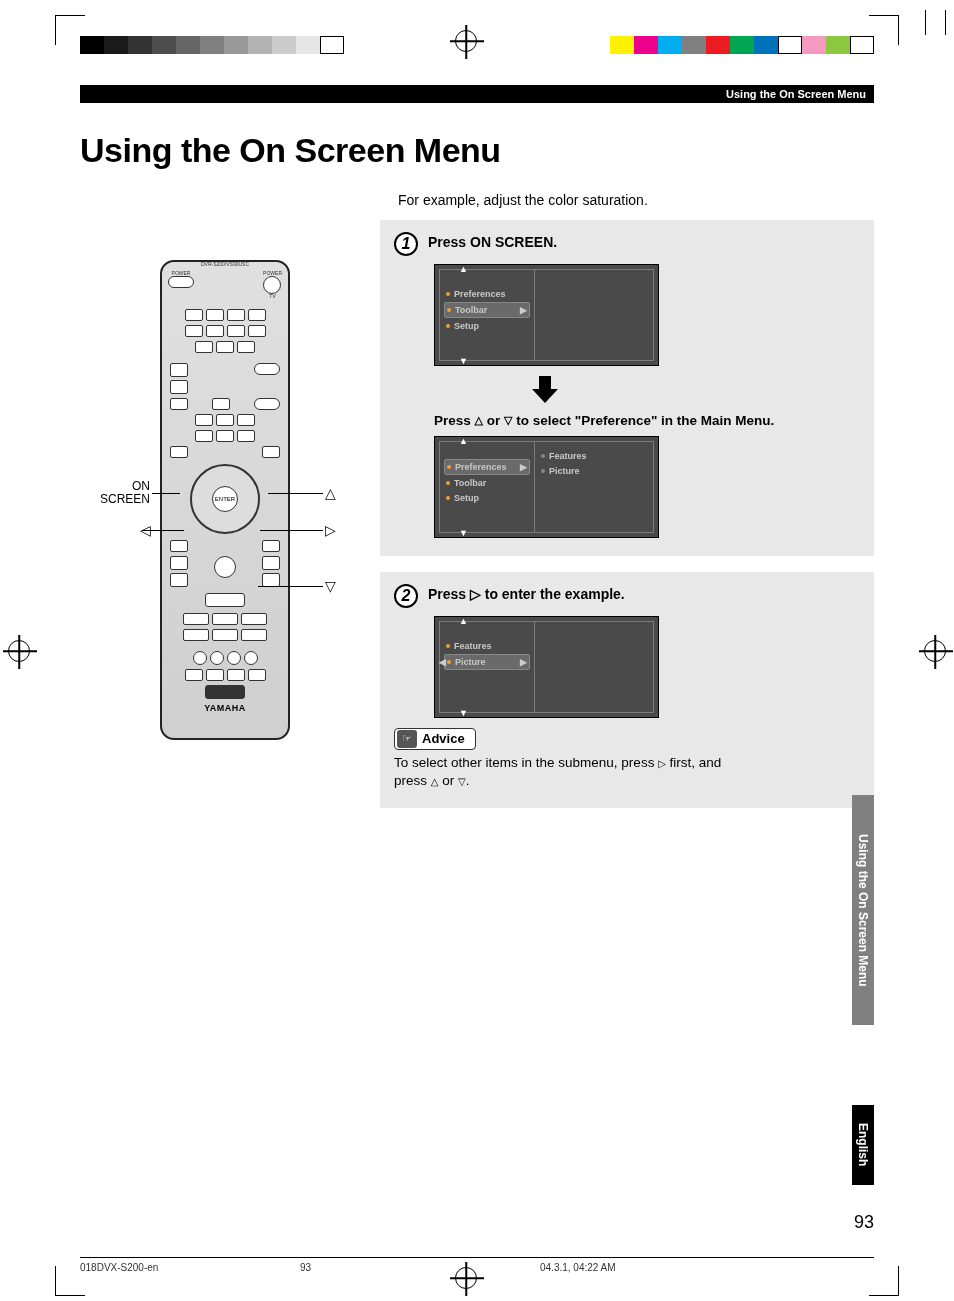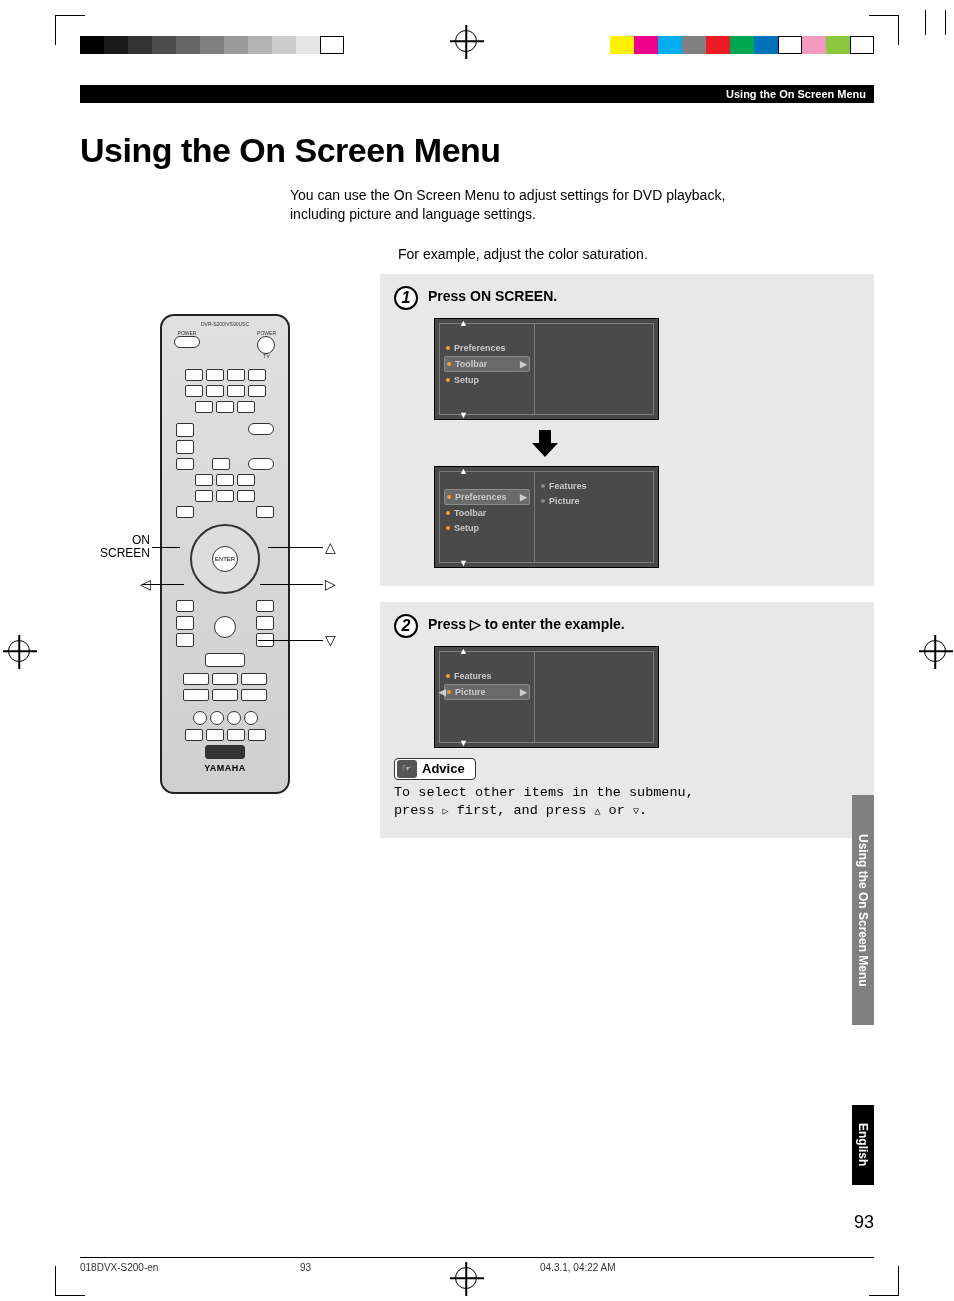--- a/index.html
+++ b/index.html
@@ -59,21 +59,21 @@
   .example-line { margin-left: 318px; margin-top: 22px; font-size: 14px; }
   
   .cols { display:flex; margin-top: 12px; }
   .left-col { width: 300px; position: relative; padding-top: 40px;}
   .right-col { flex:1; }
   
   .remote-wrap { position: relative; margin-left: 80px;}
   .remote {
     width: 130px; height: 480px; border: 2px solid #222; border-radius: 14px;
     background: linear-gradient(#e0e0e0,#cfcfcf);
-    position: relative; padding: 6px;
+    position: relative; 
   }
   .remote .row { display:flex; gap:3px; justify-content:center; margin-bottom:4px;}
   .remote .btn-sq { width:18px; height:12px; background:#fff; border:1px solid #333; border-radius:2px;}
   .remote .btn-pill { width:26px; height:12px; background:#fff; border:1px solid #333; border-radius:6px;}
   .remote .btn-rnd { width:14px; height:14px; background:#fff; border:1px solid #333; border-radius:50%;}
   .remote .long { width:40px; height:14px; background:#fff; border:1px solid #333; border-radius:3px; }
   .remote .vpad { height:6px; }
   .dpad {
     width: 70px; height: 70px; border:2px solid #333; border-radius:50%;
     margin: 6px auto; position:relative; background:#ddd;
@@ -127,21 +127,21 @@
   .step-sub .tri-inline { font-size:11px; display:inline-block; vertical-align:1px;}
   .advice-box {
     display:inline-flex; align-items:center; border:1.5px solid #333; border-radius:4px;
     padding: 1px 10px 1px 2px; margin-top:10px; background:#fff;
   }
   .advice-icon {
     width:20px; height:18px; background:#555; border-radius:3px; margin-right:5px;
     display:flex; align-items:center; justify-content:center; color:#fff; font-size:11px;
   }
   .advice-label { font-size:13px; font-weight:bold;text-align:center; }
-  .advice-text { font-family: Liberation Mono, monospace; font-size:13.5px; margin-top:4px; line-height:1.35; max-width: 340px;}
+  .advice-text { font-family: Liberation Sans, sans-serif; font-size:13.5px; margin-top:4px; line-height:1.35; max-width: 340px;}
   .advice-text .tri-inline { font-size:10px; }
   
   .side-tab { position:absolute; right:0px; background:#808080; color:#fff; }
   .tab-section { top: 720px; width: 22px; height: 230px; writing-mode: vertical-rl; font-size:12px; font-weight:bold; display:flex; align-items:center; justify-content:center;}
   .tab-lang { top: 1030px; width: 22px; height: 80px; background:#000; writing-mode: vertical-rl; font-size:12px; font-weight:bold; display:flex; align-items:center; justify-content:center;}
   .page-number { position:absolute; right: 0; bottom: 8px; font-size: 18px; }
   
   .footer {
     position:absolute; left:80px; right:80px; bottom: 28px;
     border-top:1px solid #000; padding-top:4px;
@@ -193,21 +193,20 @@
 <div class="reg-mark reg-top"></div>
 <div class="reg-mark reg-left"></div>
 <div class="reg-mark reg-right"></div>
 <div class="reg-mark reg-bot"></div>
 <div class="crop-bl"></div>
 <div class="crop-br"></div>
 
 <div class="page">
   <div class="header-bar">Using the On Screen Menu</div>
   <h1 class="page-title">Using the On Screen Menu</h1>
-  <p class="intro">You can use the On Screen Menu to adjust settings for DVD playback, including picture and language settings.</p>
 
 
   <p class="example-line">For example, adjust the color saturation.</p>
 
   <div class="cols">
 
     <div class="left-col">
       <div class="remote-wrap">
         <div class="label-onscreen">
           <span>ON SCREEN</span>
@@ -344,20 +343,23 @@
             <div class="osd-left" id="osd1-left">
                 <div style="height: 10px;"></div>
                 <div class="osd-item"><span class="dot"></span>Preferences</div>
                 <div class="osd-item hl"><span class="dot"></span>Toolbar<span class="chev">▶</span></div>
                 <div class="osd-item"><span class="dot"></span>Setup</div>
               </div>
           </div>
           <span class="arrow-down">▼</span>
         </div>
         <div class="down-arrow-big"></div>
+        <div class="step-sub">
+          <span>Press </span><span class="tri-inline">△</span><span> or </span><span class="tri-inline">▽</span><span> to select "Preference" in the Main Menu.</span>
+        </div>
         <div class="osd">
           <span class="arrow-up">▲</span>
           <div class="osd-inner">
             <div class="osd-left" id="osd2-left">
                 <div style="height: 10px;"></div>
                 <div class="osd-item hl"><span class="dot"></span>Preferences<span class="chev">▶</span></div>
                 <div class="osd-item"><span class="dot"></span>Toolbar</div>
                 <div class="osd-item"><span class="dot"></span>Setup</div>
               </div>
             <div class="osd-right" id="osd2-right">

